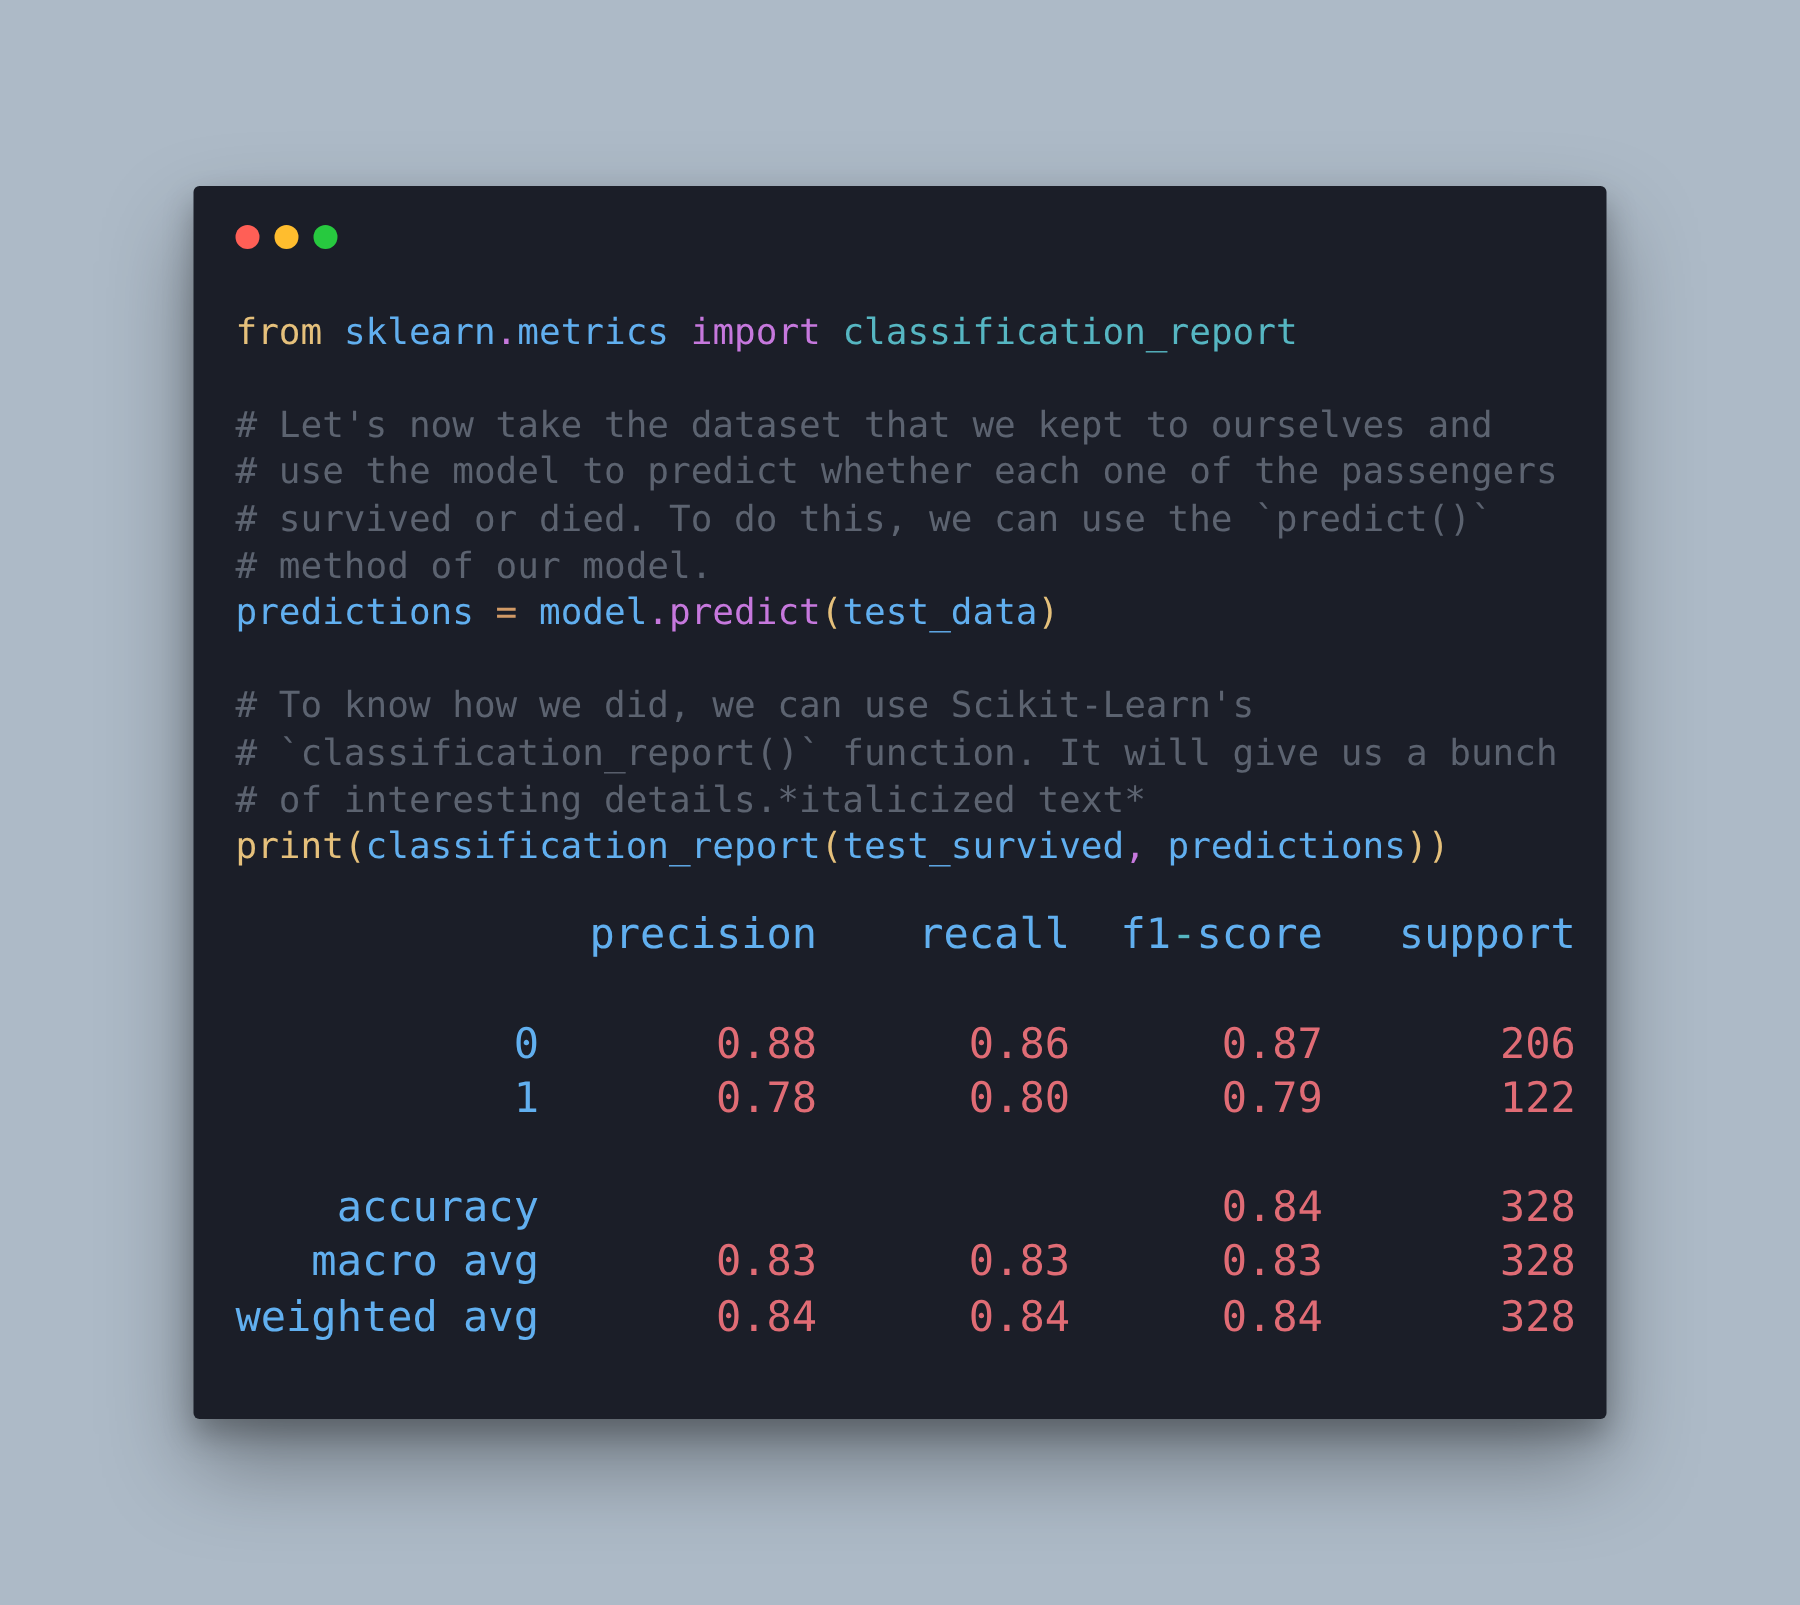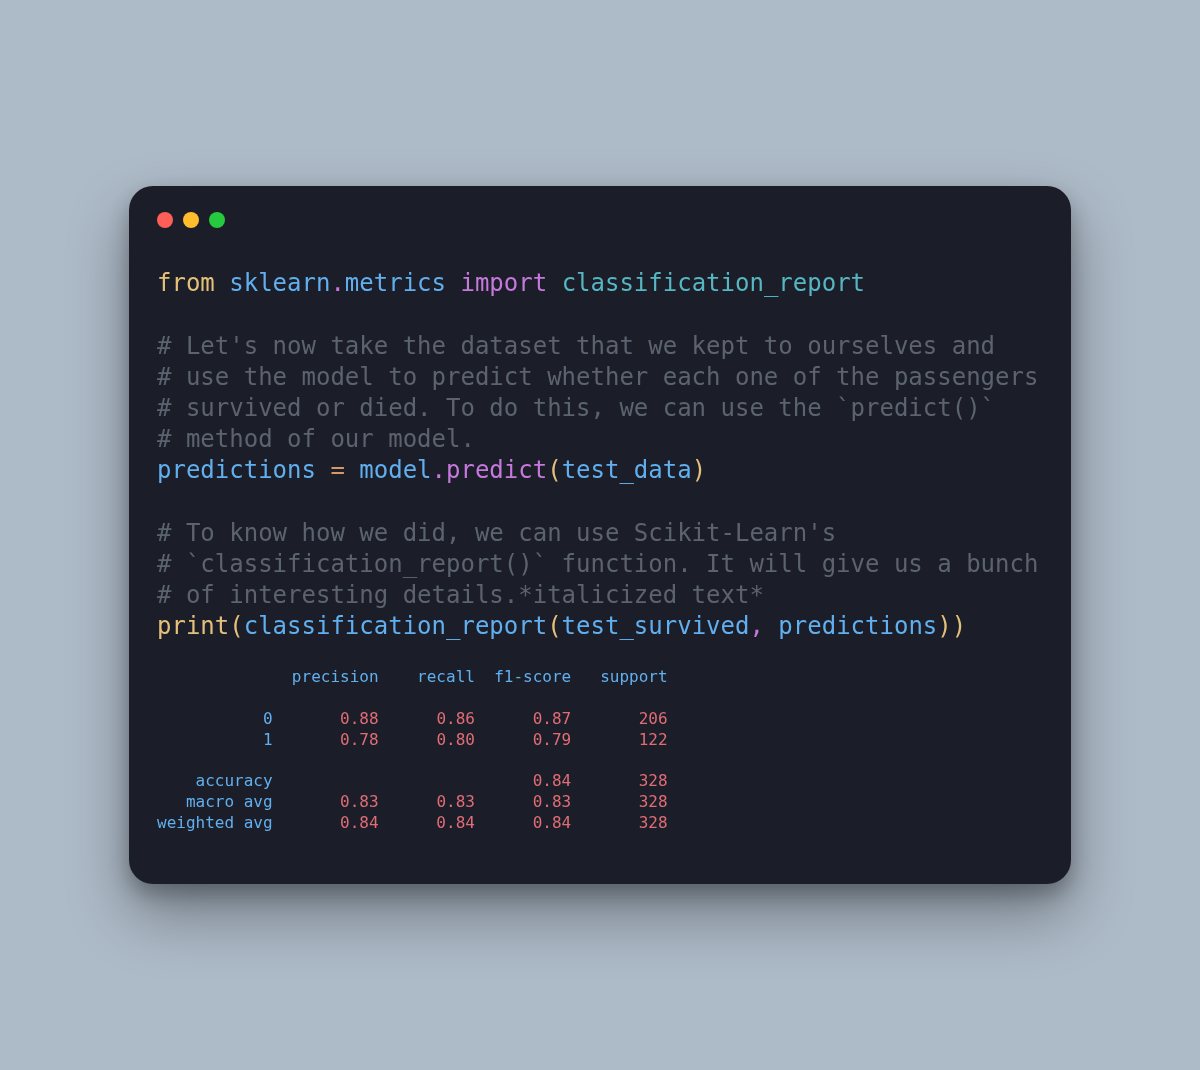--- a/index.html
+++ b/index.html
@@ -7,21 +7,21 @@
   body {
     background: #adbac7;
     display: flex;
     align-items: center;
     justify-content: center;
     font-family: "SF Mono", ui-monospace, Menlo, Consolas, monospace;
   }
   .window {
     width: 942px;
     background: #1b1e28;
-    border-radius: 24px;
+    border-radius: 4px;
     box-shadow: 0 30px 60px rgba(0,0,0,.35), 0 10px 20px rgba(0,0,0,.25);
     padding: 26px 28px 50px 28px;
   }
   .traffic-lights { display: flex; gap: 10px; margin-bottom: 40px; }
   .dot { width: 16px; height: 16px; border-radius: 50%; }
   .dot.red    { background: #ff5f56; }
   .dot.yellow { background: #ffbd2e; }
   .dot.green  { background: #27c93f; }
 
   .code {
@@ -38,21 +38,21 @@
   .ident-cyan  { color: #56b6c2; }
   .comment     { color: #5c6370; }
   .var-blue    { color: #61afef; }
   .op          { color: #d19a66; }
   .func-purple { color: #c678dd; }
   .paren       { color: #e5c07b; }
   .func-yellow { color: #e5c07b; }
 
   .report {
     margin-top: 25px;
-    font-size: 16px;
+    font-size: 28px;
     line-height: 1.3;
     white-space: pre;
   }
   .hdr  { color: #61afef; }
   .lbl  { color: #61afef; }
   .num  { color: #e06c75; }
   .dash { color: #56b6c2; }
 </style>
 </head>
 <body>

